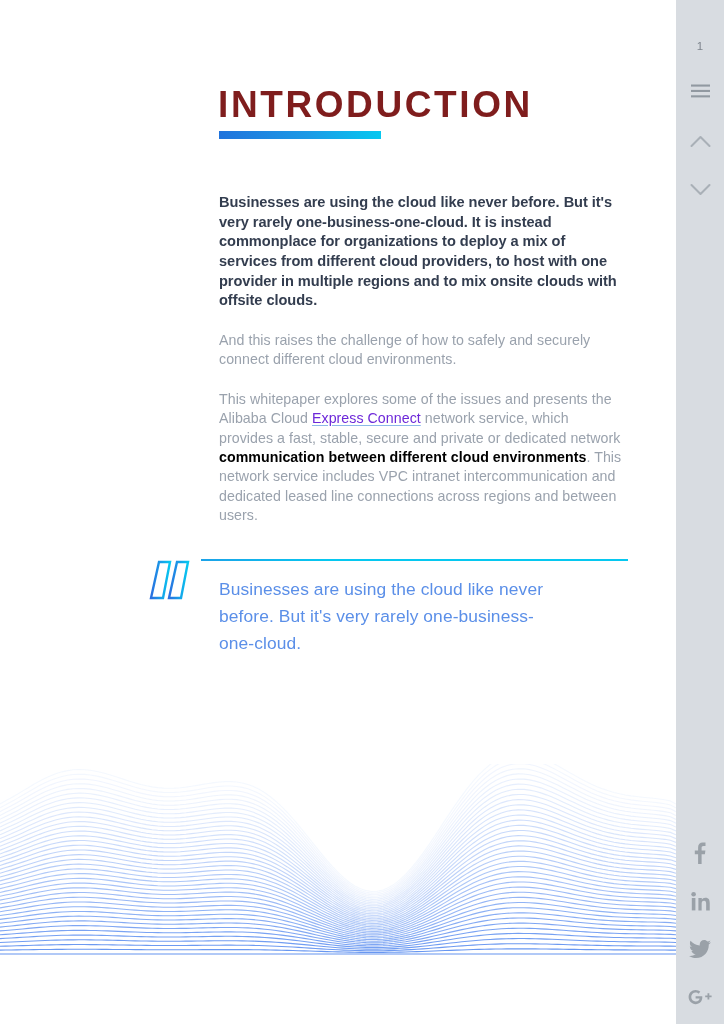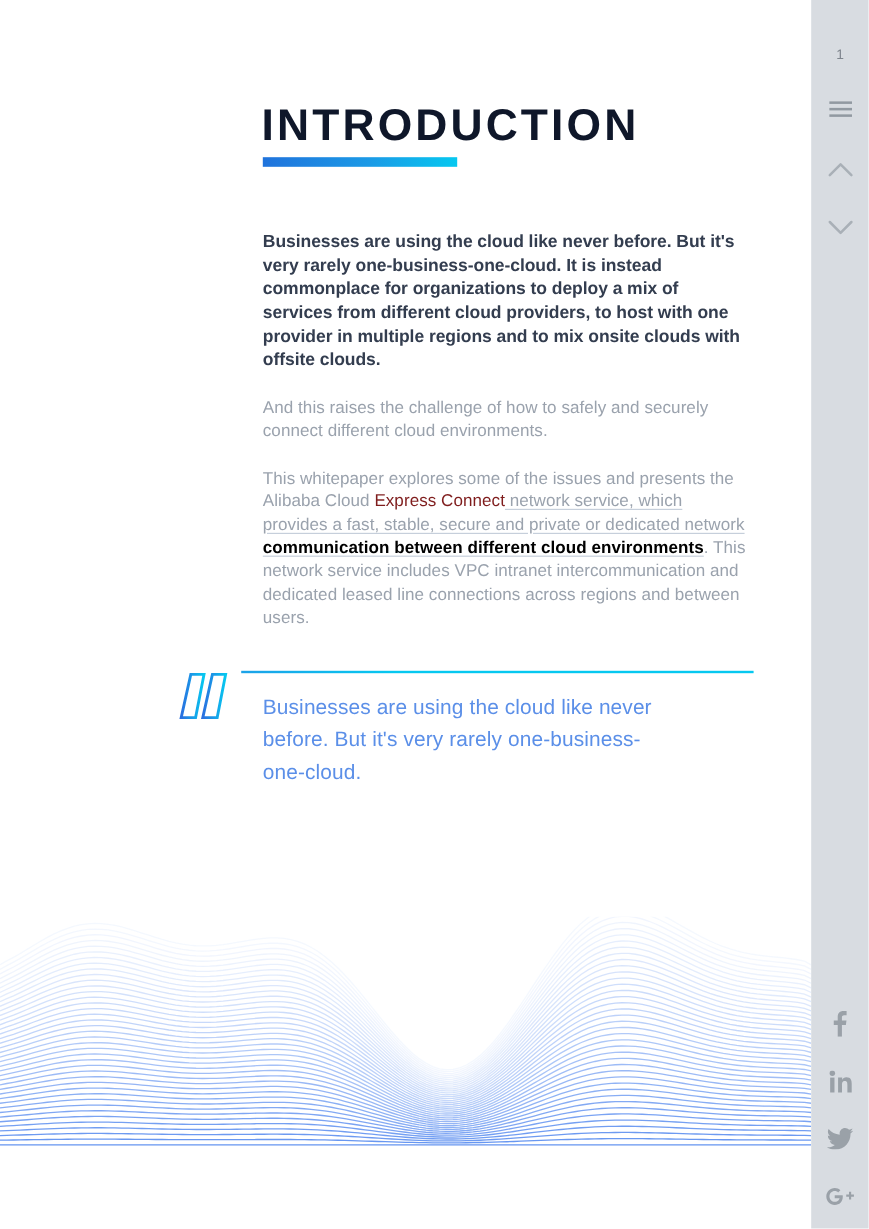--- a/index.html
+++ b/index.html
@@ -62,21 +62,21 @@
     font-weight: 400;
   }
 
   .page-title {
     position: absolute;
     left: 218px;
     top: 86px;
     font-size: 37px;
     font-weight: 700;
     letter-spacing: 2.6px;
-    color: #0f172a;
+    color: #7f1d1d;
     line-height: 1;
   }
 
   .title-rule {
     position: absolute;
     left: 219px;
     top: 131px;
     width: 162px;
     height: 8px;
     background: linear-gradient(90deg, #2073dc 0%, #1b9ae6 55%, #06c8f0 100%);
@@ -101,31 +101,31 @@
   p.body-text {
     font-size: 14.2px;
     font-weight: 400;
     line-height: 1.37;
     color: #9aa2ad;
     letter-spacing: 0.05px;
     margin-bottom: 20px;
   }
 
   p.body-text .u {
-    text-decoration: underline;
     text-decoration-color: #c6cfdb;
     text-underline-offset: 2px;
     text-align: center;
   }
   p.body-text .strong-dark {
     color: #000000;
     font-weight: 700;
   }
   p.body-text .link {
-    color: #7f1d1d;
+    color: #6d28d9;
+    text-decoration: underline;
     text-decoration-color: #8cb9e8;
     text-underline-offset: 2px;
     cursor: pointer;
   }
 
   
   .pullquote {
     position: absolute;
     left: 148px;
     top: 556px;

